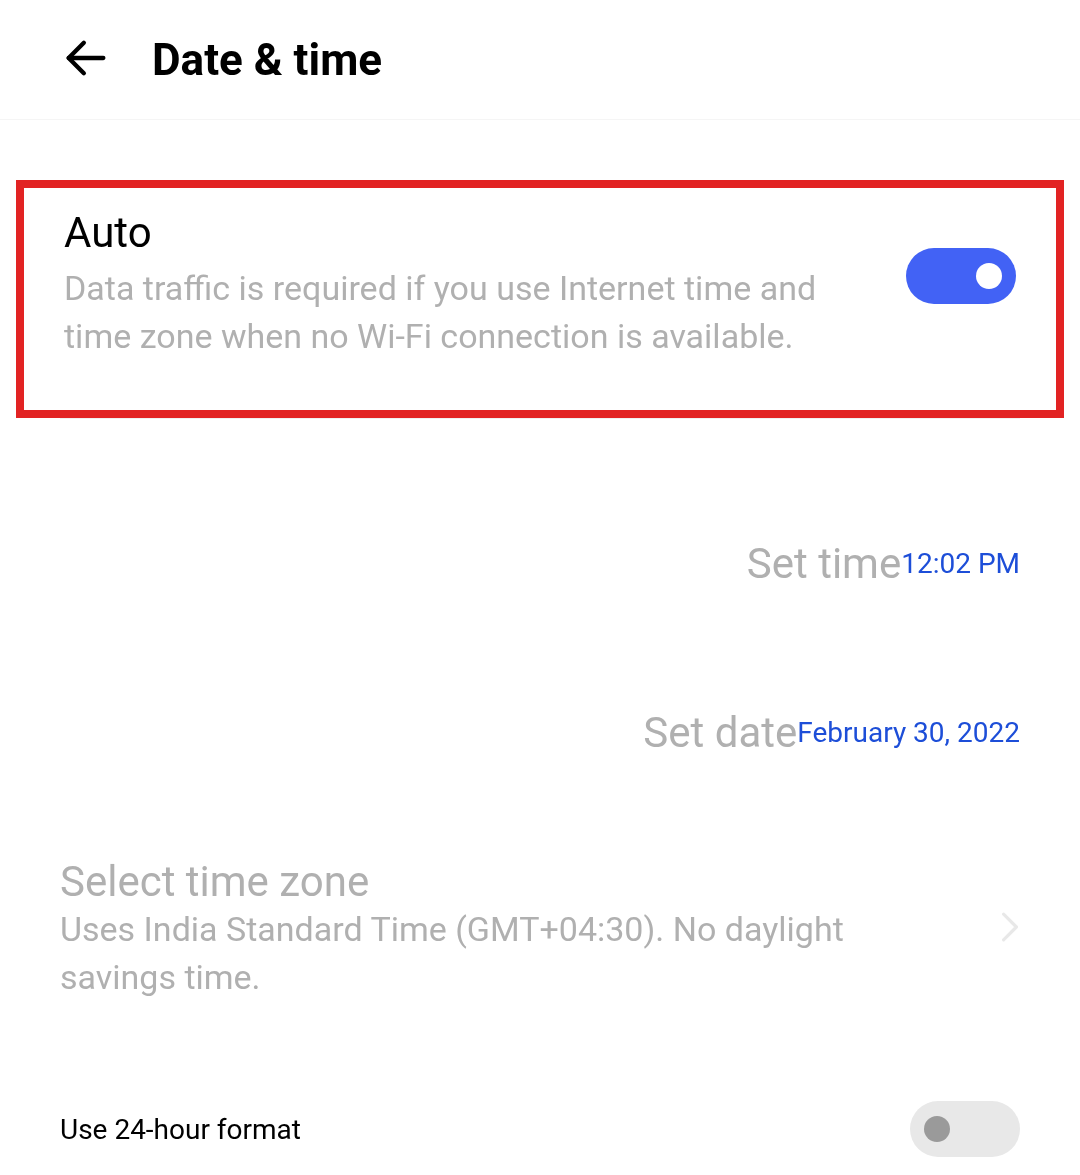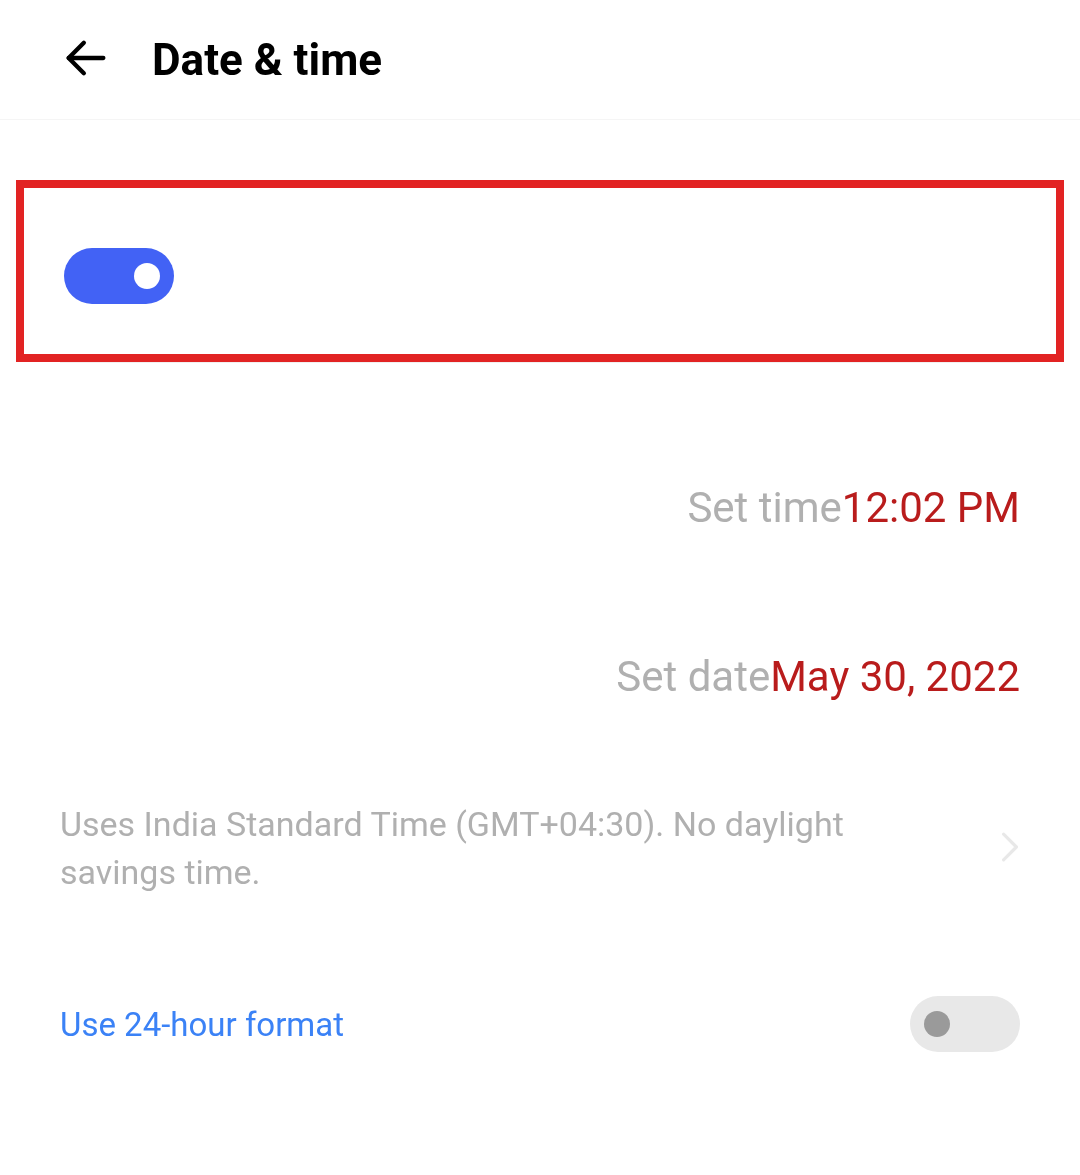--- a/index.html
+++ b/index.html
@@ -60,23 +60,23 @@
       color: #b0b0b0;
     }
     .setting-subtitle {
       font-size: 34px;
       font-weight: 400;
       color: #b0b0b0;
       line-height: 1.4;
       max-width: 800px;
     }
     .setting-value {
-      font-size: 42px;
-      font-weight: 400;
-      color: #b91c1c;
+      font-size: 28px;
+      font-weight: 400;
+      color: #1d4ed8;
       white-space: nowrap;
     }
     .toggle {
       width: 110px;
       height: 56px;
       border-radius: 28px;
       position: relative;
       cursor: pointer;
       flex-shrink: 0;
       margin-top: 40px;
@@ -139,23 +139,23 @@
       opacity: 0.35;
     }
     .format-row {
       padding: 30px 60px;
       display: flex;
       justify-content: space-between;
       align-items: center;
       margin-top: 40px;
     }
     .format-title {
-      font-size: 33px;
-      font-weight: 400;
-      color: #3b82f6;
+      font-size: 28px;
+      font-weight: 400;
+      color: #000000;
     }
     .format-toggle {
       margin-top: 0;
     }
   </style>
 </head>
 <body>
 
 <div class="header">
   <div class="back-arrow">
@@ -164,42 +164,47 @@
       <polyline points="11 19 4 12 11 5"></polyline>
     </svg>
   </div>
   <div class="header-title">Date &amp; time</div>
 </div>
 
 <div class="content">
 
   <div class="highlighted-box">
     <div class="auto-row">
+      <div class="setting-text">
+        <div class="setting-title">Auto</div>
+        <div class="setting-subtitle">Data traffic is required if you use Internet time and time zone when no Wi-Fi connection is available.</div>
+      </div>
       <div class="toggle toggle-on">
         <div class="toggle-knob"></div>
       </div>
     </div>
   </div>
 
   <div class="divider-sm"></div>
 
   <div class="spacer"></div>
 
   <div class="set-time-row">
     <div class="setting-title-disabled">Set time</div>
     <div class="setting-value">12:02 PM</div>
   </div>
 
   <div class="set-date-row">
     <div class="setting-title-disabled">Set date</div>
-    <div class="setting-value">May 30, 2022</div>
+    <div class="setting-value">February 30, 2022</div>
   </div>
 
   <div class="timezone-row">
     <div class="timezone-text">
+      <div class="setting-title-disabled">Select time zone</div>
       <div class="setting-subtitle">Uses India Standard Time (GMT+04:30). No daylight savings time.</div>
     </div>
     <div class="chevron">
       <svg width="20" height="32" viewBox="0 0 12 20" fill="none" stroke="#c0c0c0" stroke-width="2" stroke-linecap="round" stroke-linejoin="round">
         <polyline points="2 2 10 10 2 18"></polyline>
       </svg>
     </div>
   </div>
 
   <div class="format-row">

